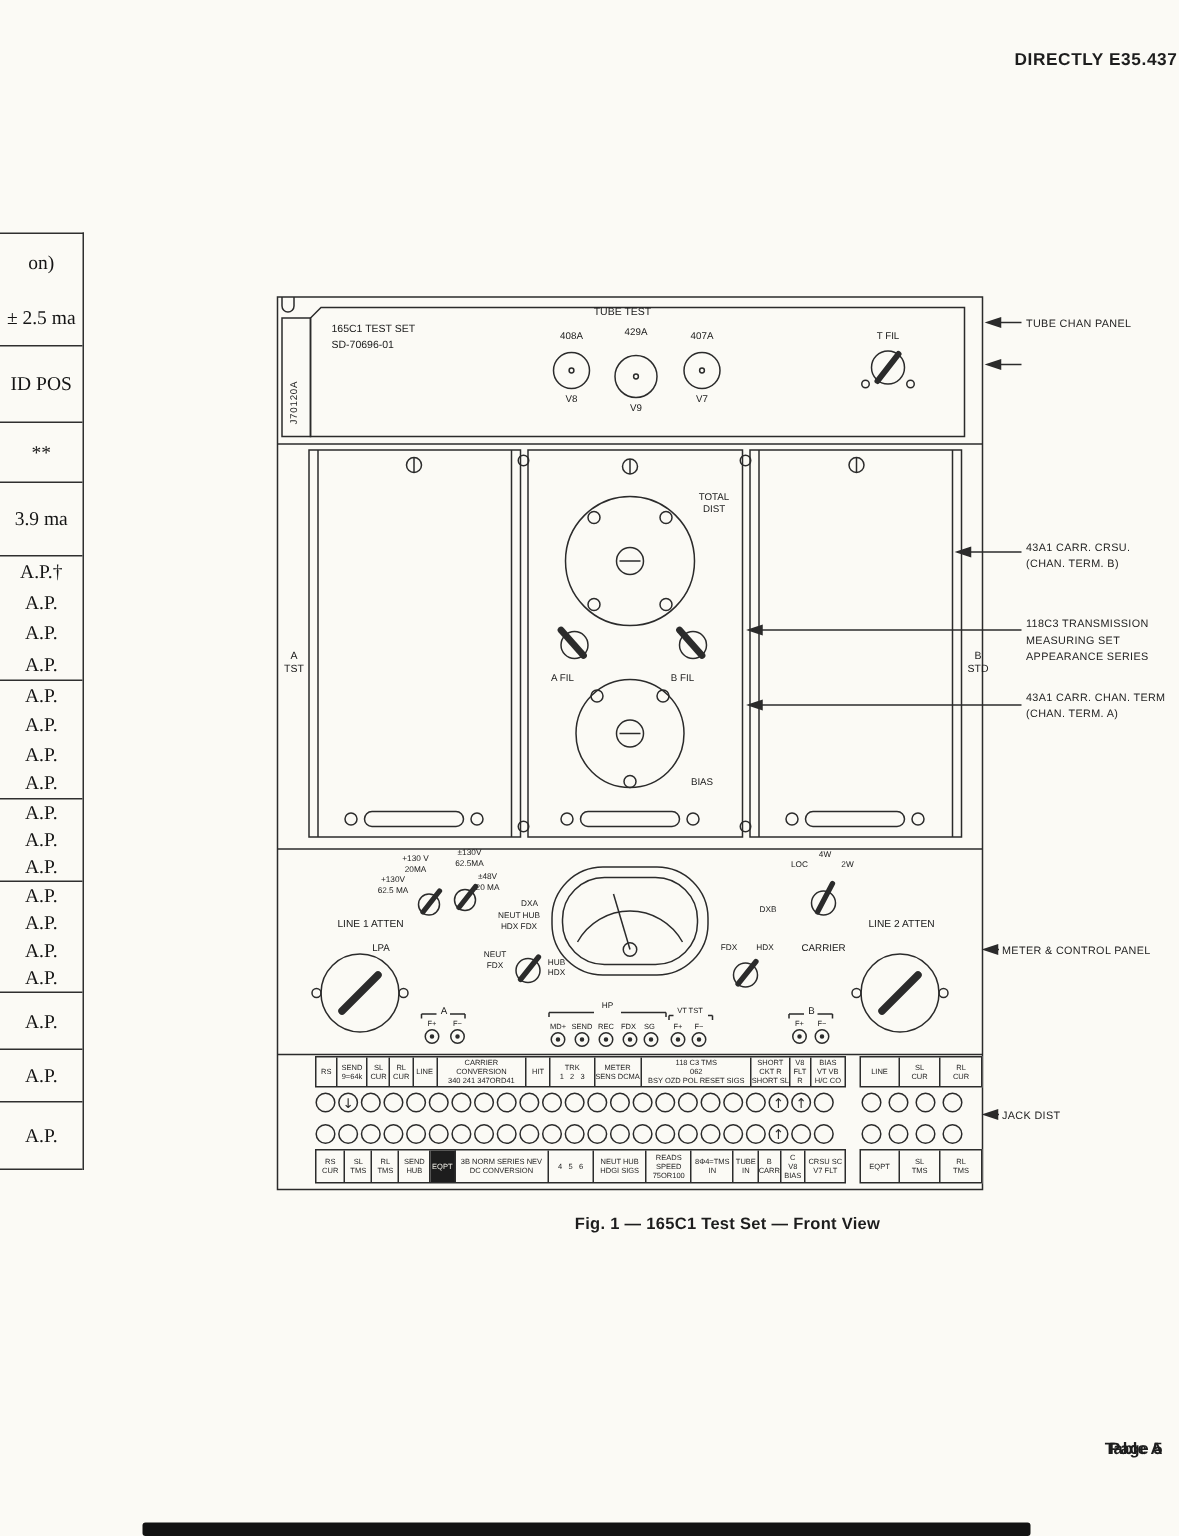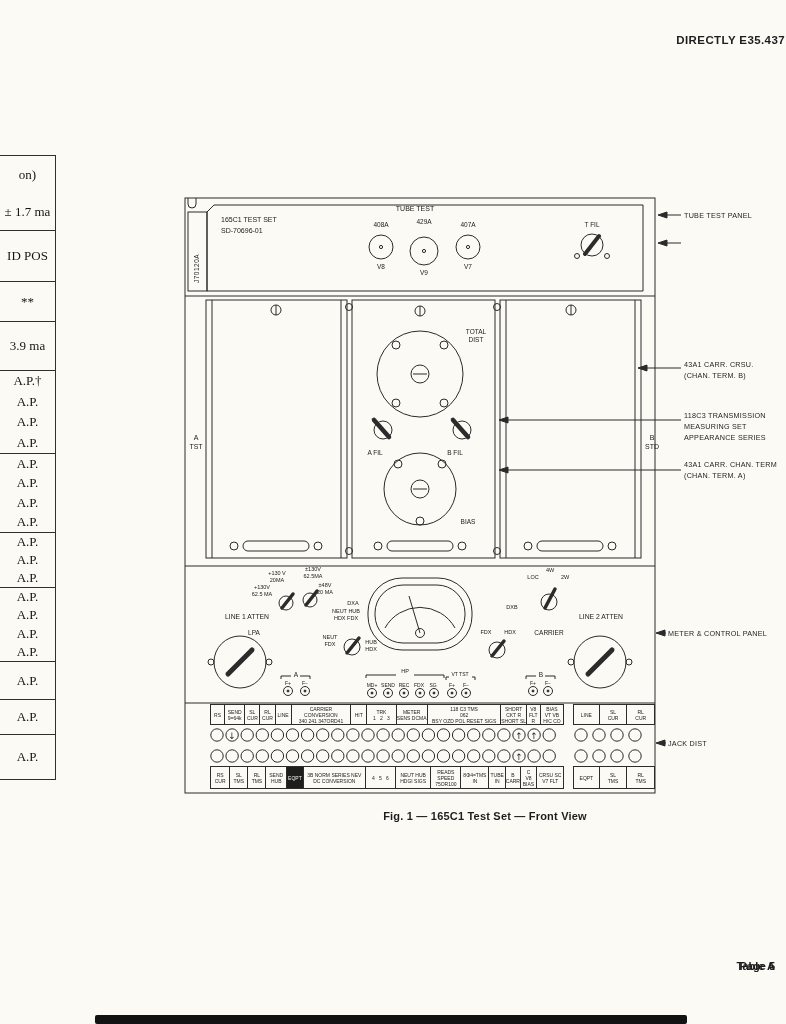--- a/index.html
+++ b/index.html
@@ -47,21 +47,21 @@
 </head>
 <body>
 
 <div class="page">
 
   <div class="section-head">DIRECTLY E35.437</div>
 
   <div class="left-table">
     <div class="lt-group" style="height:75px">
       <div>on)</div>
-      <div>± 1.7 ma</div>
+      <div>± 2.5 ma</div>
     </div>
     <div class="lt-group" style="height:51px">
       <div>ID POS</div>
     </div>
     <div class="lt-group" style="height:40px">
       <div>**</div>
     </div>
     <div class="lt-group" style="height:49px">
       <div>3.9 ma</div>
     </div>
@@ -470,21 +470,21 @@
 V7 FLT</div>
   </div>
   <div class="strip" style="left:573px;top:766px;width:82px;height:23px">
     <div class="cell" style="flex-grow:26">EQPT</div>
     <div class="cell" style="flex-grow:28">SL
 TMS</div>
     <div class="cell" style="flex-grow:28">RL
 TMS</div>
   </div>
 
-  <div class="callout" style="top:211px">TUBE TEST PANEL</div>
+  <div class="callout" style="top:211px">TUBE CHAN PANEL</div>
   <div class="callout" style="top:360px">43A1 CARR. CRSU.
 (CHAN. TERM. B)</div>
   <div class="callout" style="top:411px">118C3 TRANSMISSION
 MEASURING SET
 APPEARANCE SERIES</div>
   <div class="callout" style="top:460px">43A1 CARR. CHAN. TERM
 (CHAN. TERM. A)</div>
   <div class="callout" style="top:629px;left:668px">METER &amp; CONTROL PANEL</div>
   <div class="callout" style="top:739px;left:668px">JACK DIST</div>
 

